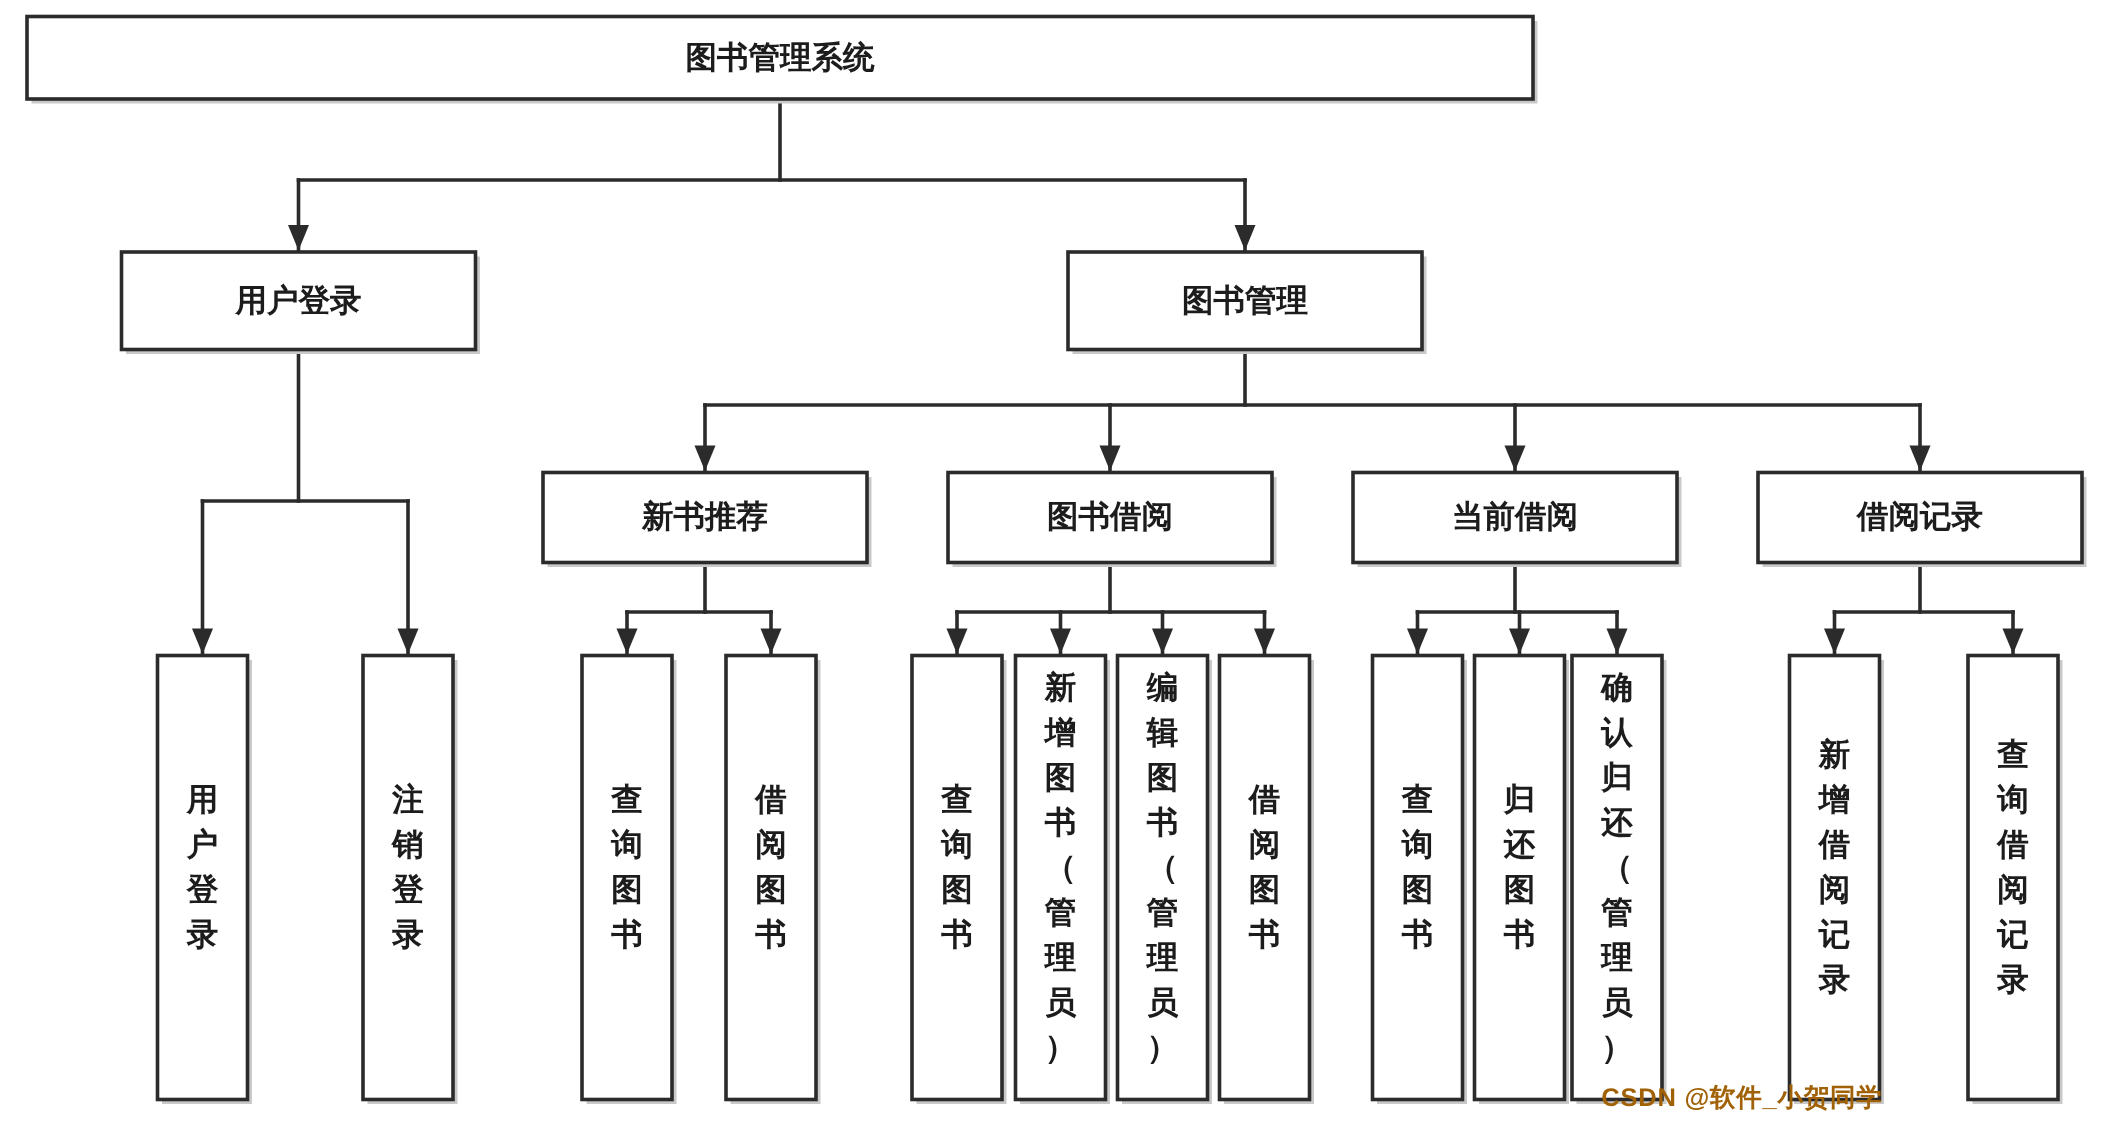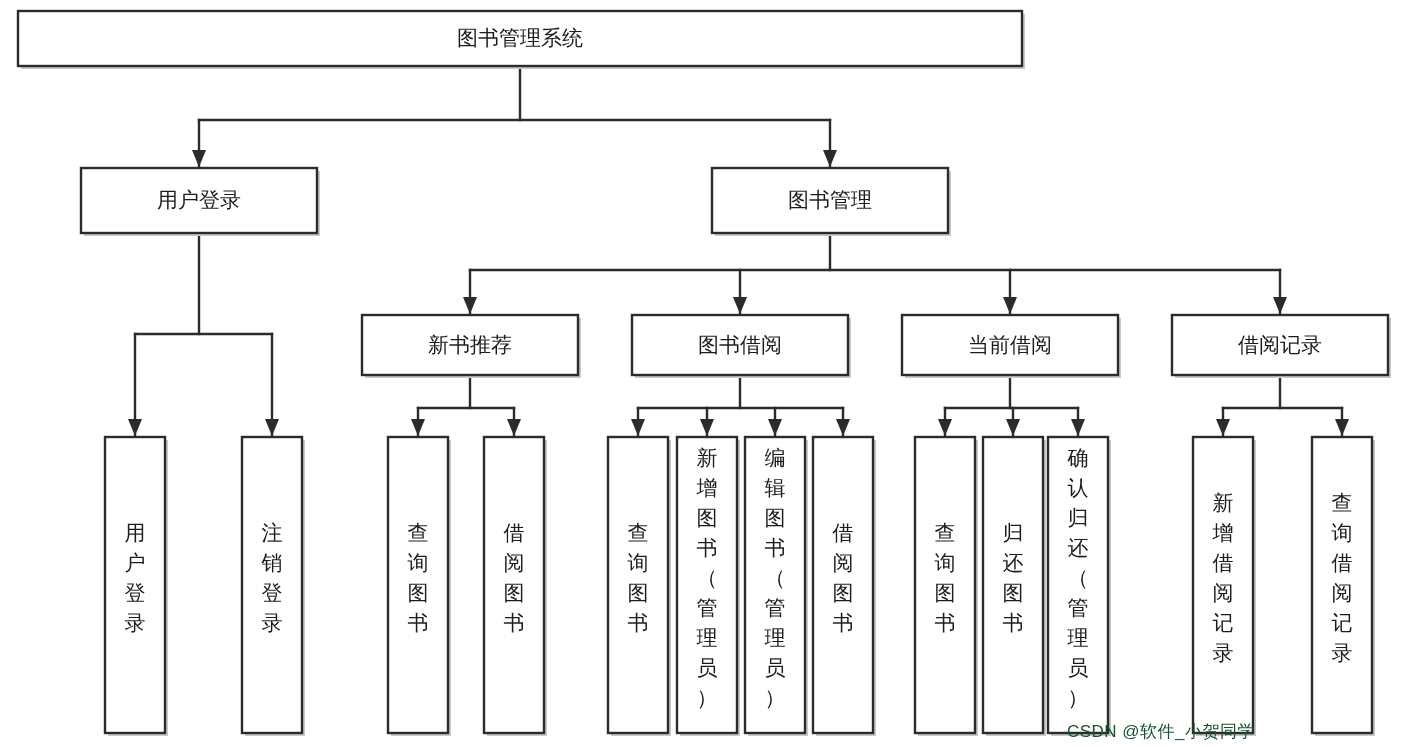--- a/index.html
+++ b/index.html
@@ -12,20 +12,21 @@
     width: 1405px;
     height: 747px;
     font-family: "Liberation Sans", "DejaVu Sans", sans-serif;
     overflow: hidden;
     position: relative;
   }
   #diagram-root {
     position: relative;
     width: 1263px;
     height: 747px;
+    font-weight: bold;
   }
   svg.diagram-canvas {
     position: absolute;
     top: 0;
     left: 0;
     width: 1405px;
     height: 747px;
   }
   .node-box {
     fill: #ffffff;
@@ -57,21 +58,21 @@
     fill: #1c1c1c;
     font-size: 21px;
     text-anchor: middle;
   }
   .watermark-text {
     position: absolute;
     right: 8px;
     bottom: 4px;
     font-family: "Liberation Sans", "DejaVu Sans", sans-serif;
     font-size: 17px;
-    color: #14532d;
+    color: #a16207;
     white-space: nowrap;
     letter-spacing: 0.5px;
     user-select: none;
   }
 </style>
 </head>
 <body>
 
 <div id="diagram-root">
   <svg class="diagram-canvas" viewBox="0 0 1405 747">

